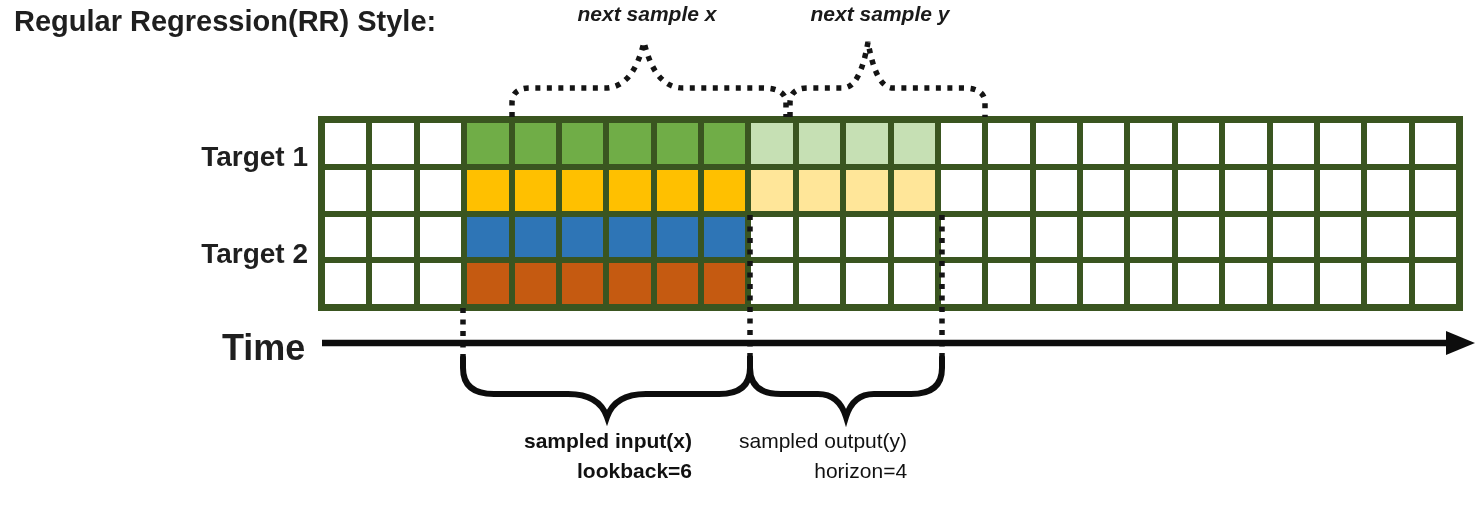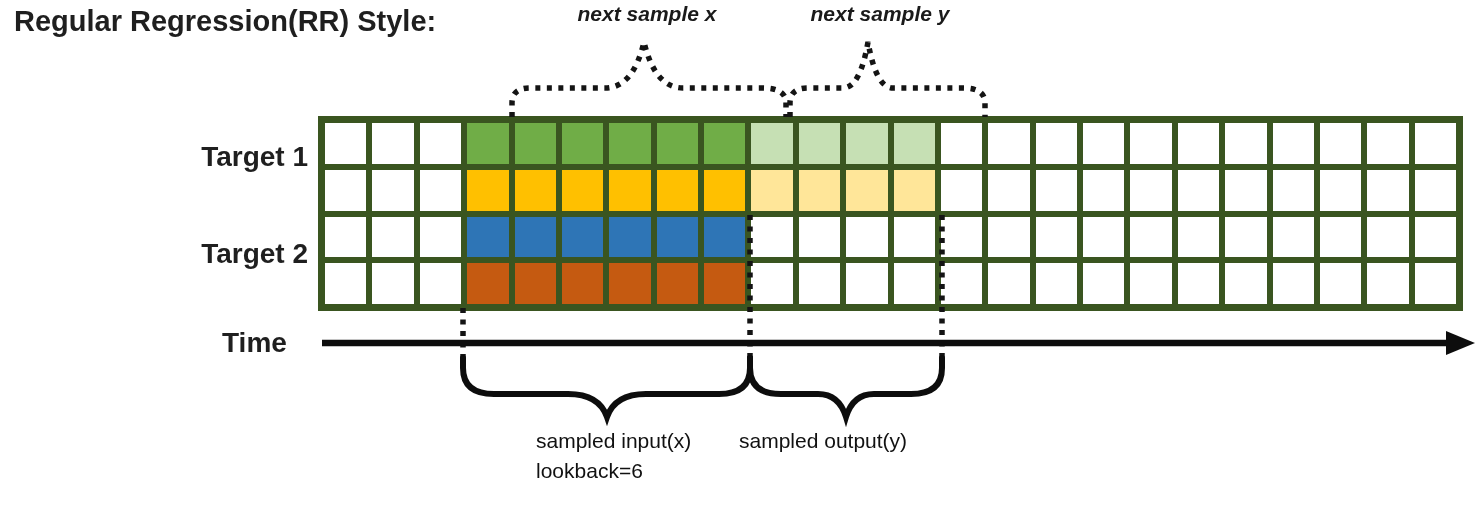--- a/index.html
+++ b/index.html
@@ -1,20 +1,20 @@
 <!DOCTYPE html>
 <html><head>
 <meta charset="utf-8">
 <style>
   html,body{margin:0;padding:0;background:#ffffff;}
   #stage{
     position:relative;width:1476px;height:516px;background:#ffffff;overflow:hidden;
     font-family:"Liberation Sans", sans-serif;color:#1a1a1a;
   }
-  .abs{position:absolute;}
+  .abs{position:absolute;text-align:right;}
   #title{
     left:14px;top:5px;font-size:29px;font-weight:bold;letter-spacing:0px;color:#1f1f1f;
   }
   .next-label{
     top:2px;font-size:21px;font-style:italic;font-weight:600;color:#1a1a1a;
     transform:translateX(-50%);white-space:nowrap;
   }
   #row-labels{
     left:0;top:108px;width:308px;height:195px;display:flex;flex-direction:column;
   }
@@ -22,26 +22,26 @@
     flex:1;display:flex;align-items:center;justify-content:flex-end;
     font-size:28px;font-weight:bold;white-space:nowrap;color:#1f1f1f;
   }
   #sample-grid{
     left:318px;top:116px;width:1145px;height:195px;
     display:grid;grid-template-rows:repeat(4,1fr);
     gap:6px;padding:7px;box-sizing:border-box;
   }
   .cell{width:100%;height:100%;}
   #time-label{
-    left:222px;top:327px;font-size:28px;font-weight:bold;color:#1f1f1f;
+    left:222px;top:327px;font-size:36px;font-weight:bold;color:#1f1f1f;
   }
   .caption{
     top:426px;font-size:21px;line-height:30px;font-weight:400;color:#111;white-space:nowrap;
   }
-  #caption-input{left:536px;}
+  #caption-input{left:524px;font-weight:bold;}
   #caption-output{left:739px;}
   svg.overlay{position:absolute;left:0;top:0;width:1476px;height:516px;pointer-events:none;}
   .dotted{stroke:#141414;stroke-width:5.5;fill:none;stroke-dasharray:5 6.5;stroke-linecap:butt;}
   .solid-brace{stroke:#0d0d0d;stroke-width:6;fill:none;stroke-linecap:round;}
   .axis{stroke:#0d0d0d;stroke-width:6.5;}
 </style>
 </head>
 <body>
 
 <div id="stage">
@@ -156,20 +156,21 @@
     </div>
 
   <div id="time-label" class="abs">Time</div>
 
   <div id="caption-input" class="abs caption">
     <div>sampled input(x)</div>
     <div>lookback=6</div>
   </div>
   <div id="caption-output" class="abs caption">
     <div>sampled output(y)</div>
+    <div>horizon=4</div>
   </div>
 
   <svg class="overlay" viewBox="0 0 1476 516" xmlns="http://www.w3.org/2000/svg">
 
     <path class="dotted" d="M 512 117 L 512 103 Q 512 88 530 88 L 605 88 Q 633 88 644 42 Q 655 88 683 88 L 762 88 Q 786 88 786 103 L 786 117"></path>
 
     <path class="dotted" d="M 790 117 L 790 103 Q 790 88 808 88 L 843 88 Q 860 88 868 42 Q 876 88 893 88 L 963 88 Q 985 88 985 103 L 985 117"></path>
 
     <line class="dotted" x1="463" y1="308" x2="463" y2="358"></line>
     <line class="dotted" x1="750" y1="215" x2="750" y2="358"></line>

